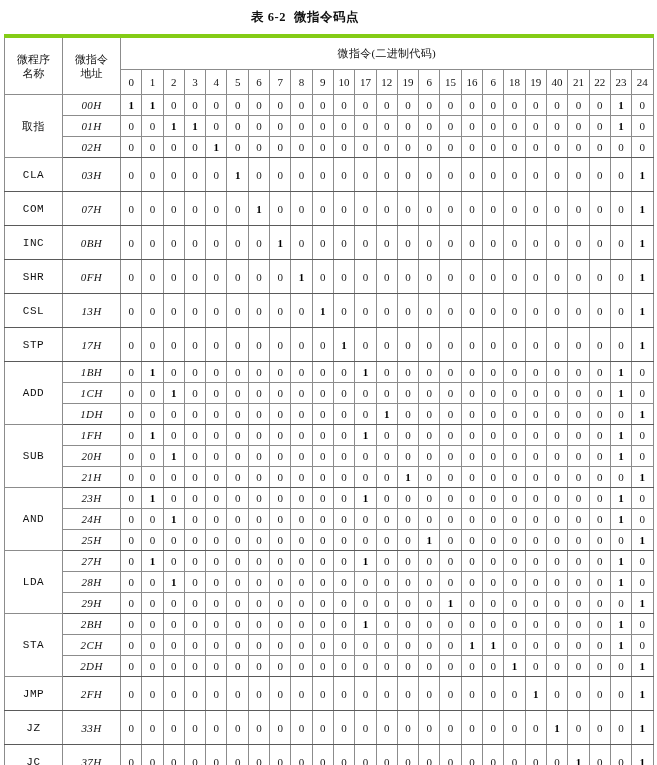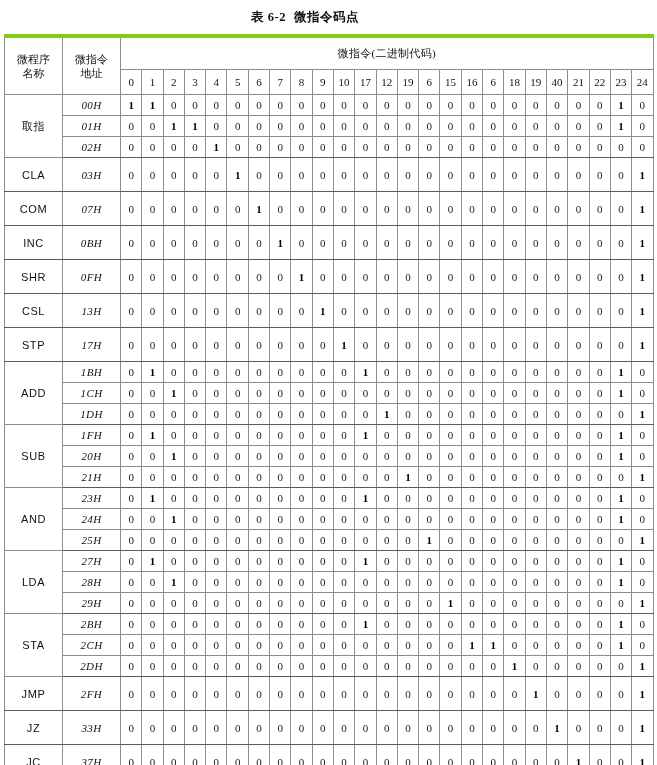--- a/index.html
+++ b/index.html
@@ -67,21 +67,21 @@
   }
   th.bitnum {
     height: 22px;
     font-size: 11.5px;
     font-family: "Liberation Serif", "DejaVu Serif", serif;
   }
   
   td.name-cell {
     font-size: 12.5px;
     letter-spacing: 0.6px;
-    font-family: Liberation Sans, sans-serif;
+    font-family: Liberation Mono, monospace;
   }
   td.addr-cell {
     font-size: 12px;
     letter-spacing: 0.4px;
     font-family: "Liberation Serif", "DejaVu Serif", serif;
     font-style: italic;
   }
   td.bit-cell {
     font-size: 11px;
     color: #1a1a1a;

